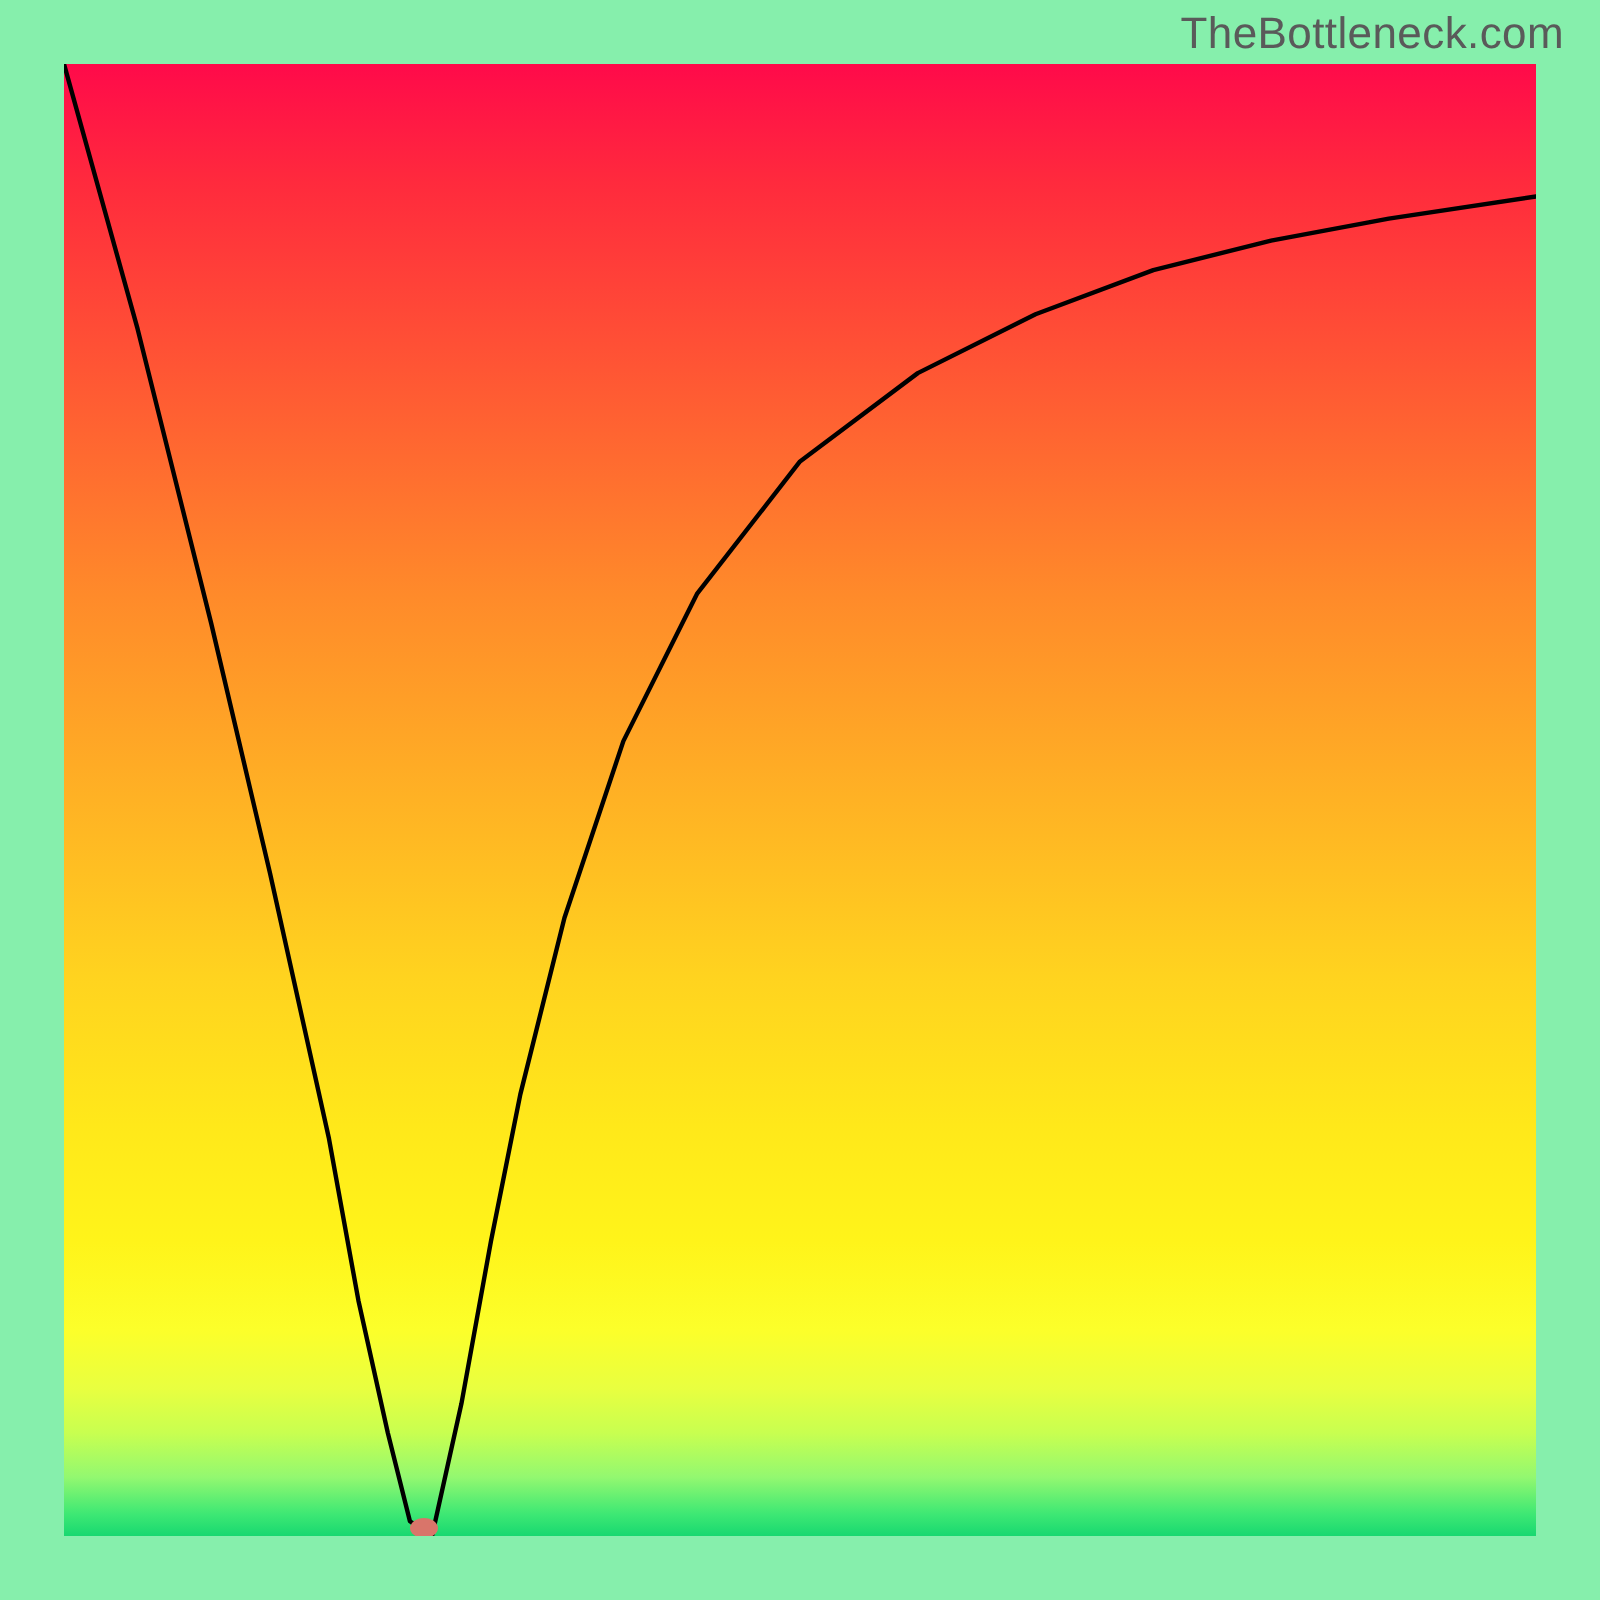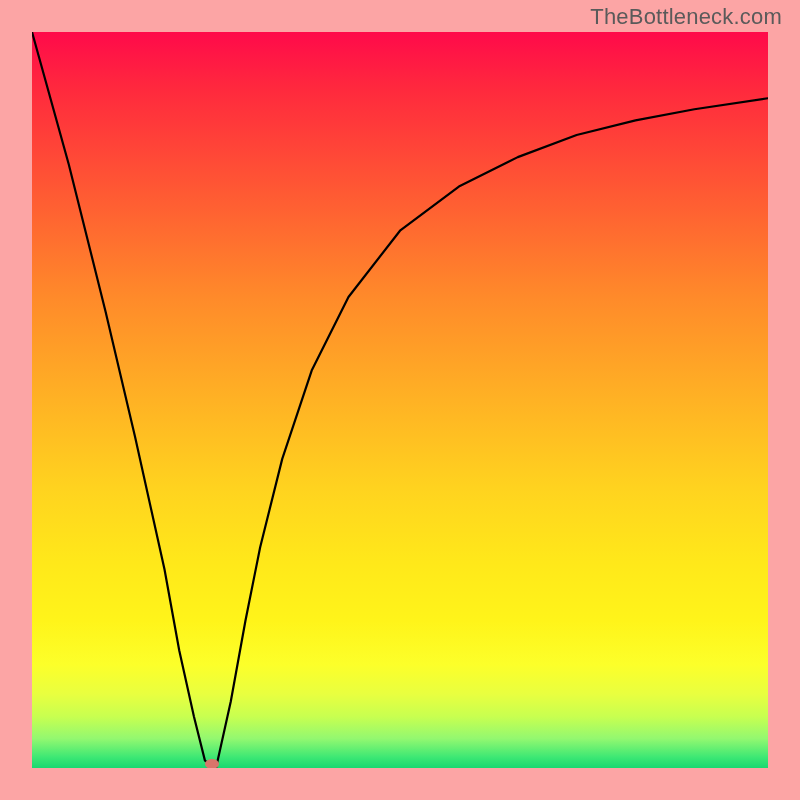--- a/index.html
+++ b/index.html
@@ -6,21 +6,21 @@
     margin: 0;
     padding: 0;
     width: 800px;
     height: 800px;
     overflow: hidden;
     font-family: Arial, Helvetica, sans-serif;
   }
   .frame {
     width: 800px;
     height: 800px;
-    background: #fca5a5;
+    background: #86efac;
     position: relative;
     box-sizing: border-box;
     text-align: center;
   }
   .watermark {
     position: absolute;
     top: 4px;
     right: 18px;
     color: #5a5a5a;
     font-size: 22px;

